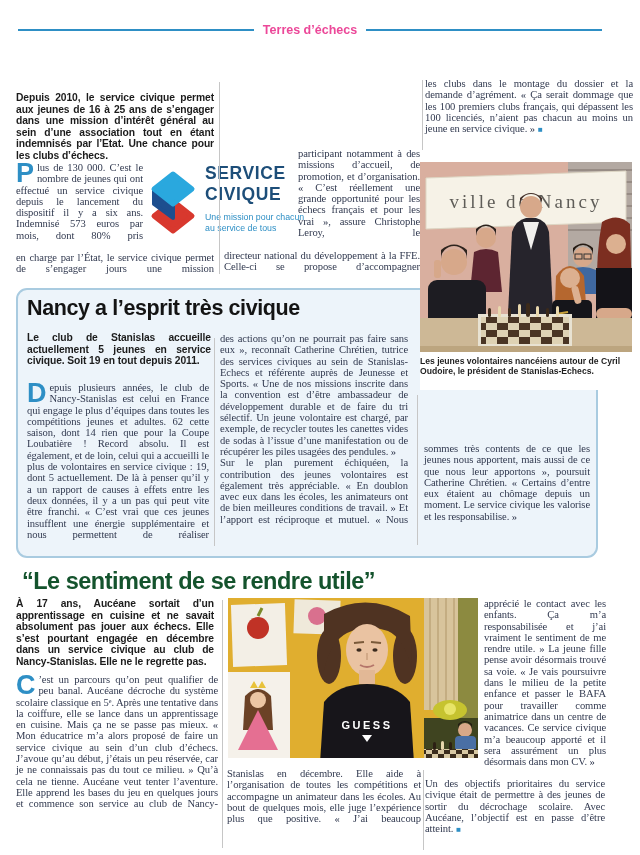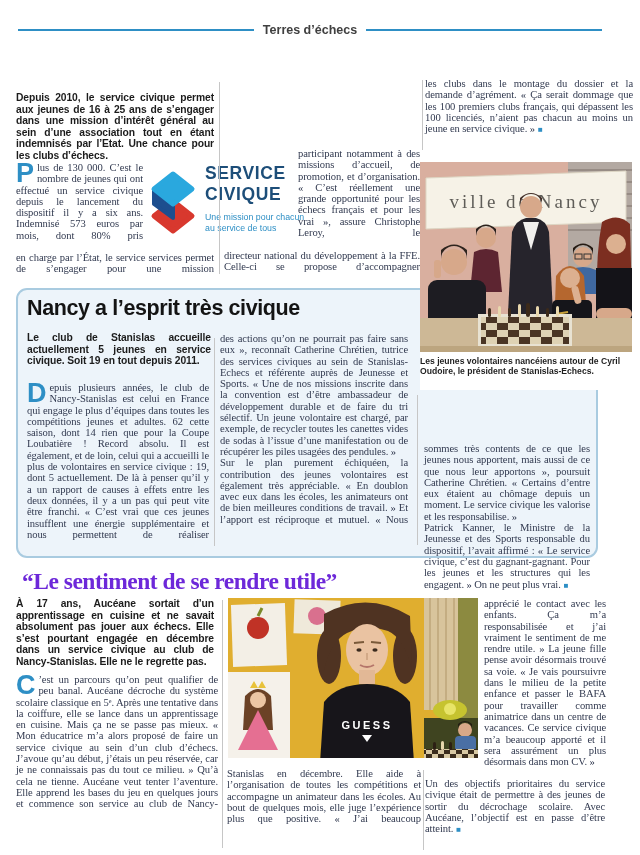--- a/index.html
+++ b/index.html
@@ -2,21 +2,21 @@
 <html><head>
 <meta charset="utf-8">
 <style>
   html,body{margin:0;padding:0;background:#ffffff;}
   .page{position:relative;width:640px;height:855px;background:#ffffff;overflow:hidden;
         font-family:"Liberation Serif",serif;color:#323a50;}
   .abs{position:absolute;}
   
   .kicker-row{display:flex;align-items:center;gap:9px;}
   .rule{flex:1;height:2px;background:#2e8fc5;}
-  .kicker{font-family:"Liberation Sans",sans-serif;font-weight:bold;font-size:12.5px;color:#404040;white-space:nowrap;}
+  .kicker{font-family:"Liberation Sans",sans-serif;font-weight:bold;font-size:12.5px;color:#ec4899;white-space:nowrap;}
   .headline{font-family:"Liberation Sans",sans-serif;font-weight:bold;color:#121212;
             font-size:26px;letter-spacing:-0.6px;line-height:26px;}
   
   .lead{font-family:"Liberation Sans",sans-serif;font-weight:bold;font-size:10.3px;line-height:11.6px;
         color:#1c1c1c;text-align:justify;letter-spacing:-0.1px;}
   .body{font-size:10.6px;line-height:11.3px;text-align:justify;letter-spacing:-0.1px;}
   .body p{margin:0;}
   .cont{text-align-last:justify;}
   .dc{float:left;font-family:"Liberation Sans",sans-serif;font-weight:bold;color:#2e8fc5;
       font-size:27px;line-height:21px;margin:1px 3px 0 0;}
@@ -24,21 +24,21 @@
   .divider{width:1px;background:#c6c6c6;}
   .caption{font-family:"Liberation Sans",sans-serif;font-weight:bold;font-size:8.6px;line-height:10.2px;color:#1e1e1e;}
   
   .logo-word{font-family:"Liberation Sans",sans-serif;font-weight:bold;color:#1d4e79;
              font-size:17.5px;line-height:19px;letter-spacing:0.6px;}
   .logo-tag{font-family:"Liberation Sans",sans-serif;color:#2e8fc5;font-size:8.8px;line-height:10.6px;}
   
   .nbox{border:2px solid #a9cbe0;background:#edf4fa;border-radius:11px;}
   .box-title{font-family:Liberation Sans, sans-serif;font-weight:bold;color:#141414;
              font-size:21.5px;letter-spacing:-0.4px;}
-  .a2-title{font-family:Liberation Serif, serif;font-weight:bold;color:#6d28d9;
+  .a2-title{font-family:Liberation Sans, sans-serif;font-weight:bold;color:#14532d;
             font-size:23.5px;letter-spacing:-0.5px;}
   .photo-frame{overflow:hidden;background:#d9af9f;}
   .capbg{background:#ffffff;}
 </style>
 </head>
 <body>
 
 <div class="page">
 
   <div class="abs kicker-row" style="left:18px;top:22px;width:584px;height:16px;">
@@ -46,21 +46,21 @@
     <div class="kicker">Terres d’échecs</div>
     <div class="rule"></div>
   </div>
 
 
   <div class="abs lead" style="left:16px;top:92px;width:198px;">Depuis 2010, le service civique permet aux jeunes de 16 à 25 ans de s’engager dans une mission d’intérêt général au sein d’une association tout en étant indemnisés par l’Etat. Une chance pour les clubs d’échecs.</div>
 
   <div class="abs body cont" style="left:16px;top:162px;width:127px;">
     <span class="dc">P</span><span>lus de 130 000. C’est le nombre de jeunes qui ont effectué un service civique depuis le lancement du dispositif il y a six ans. Indemnisé 573 euros par mois, dont 80% pris</span>
   </div>
-  <div class="abs body cont" style="left:16px;top:252px;width:198px;">en charge par l’État, le service services permet de s’engager pour une mission</div>
+  <div class="abs body cont" style="left:16px;top:252px;width:198px;">en charge par l’État, le service civique permet de s’engager jours une mission</div>
 
   <div class="abs" style="left:148px;top:164px;width:176px;height:92px;">
     <svg class="abs" style="left:0;top:4px;" width="50" height="74" viewBox="0 0 50 74">
       <path d="M6,48 L25,33 L44,48 L25,63 Z" fill="#d8382e" stroke="#d8382e" stroke-width="5" stroke-linejoin="round"></path>
       <path d="M6,22 L25,36 L25,50 L6,36 Z" fill="#1d4e8f" stroke="#1d4e8f" stroke-width="4" stroke-linejoin="round"></path>
       <path d="M6,21 L25,6 L44,21 L25,36 Z" fill="#2aa8de" stroke="#2aa8de" stroke-width="5" stroke-linejoin="round"></path>
     </svg>
     <div class="abs logo-word" style="left:57px;top:0px;">SERVICE</div>
     <div class="abs logo-word" style="left:57px;top:21px;">CIVIQUE</div>
     <div class="abs logo-tag" style="left:57px;top:48px;">Une mission pour chacun</div>
@@ -82,21 +82,20 @@
   <div class="abs lead" style="left:27px;top:332px;width:184px;">Le club de Stanislas accueille actuellement 5 jeunes en service civique. Soit 19 en tout depuis 2011.</div>
   <div class="abs body cont" style="left:27px;top:382px;width:182px;">
     <span class="dc">D</span><span>epuis plusieurs années, le club de Nancy-Stanislas est celui en France qui engage le plus d’équipes dans toutes les compétitions jeunes et adultes. 62 cette saison, dont 14 rien que pour la Coupe Loubatière ! Record absolu. Il est également, et de loin, celui qui a accueilli le plus de volontaires en service civique : 19, dont 5 actuellement. De là à penser qu’il y a un rapport de causes à effets entre les deux données, il y a un pas qui peut vite être franchi. « C’est vrai que ces jeunes insufflent une énergie supplémentaire et nous permettent de réaliser</span>
   </div>
   <div class="abs body" style="left:220px;top:333px;width:188px;">
     <p>des actions qu’on ne pourrait pas faire sans eux », reconnaît Catherine Chrétien, tutrice des services civiques au sein de Stanislas-Echecs et référente auprès de Jeunesse et Sports. « Une de nos missions inscrite dans la convention est d’être ambassadeur de développement durable et de faire du tri sélectif. Un jeune volontaire est chargé, par exemple, de recycler toutes les canettes vides de sodas à l’issue d’une manifestation ou de récupérer les piles usagées des pendules. »</p>
     <p class="cont">Sur le plan purement échiquéen, la contribution des jeunes volontaires est également très appréciable. « En doublon avec eux dans les écoles, les animateurs ont de bien meilleures conditions de travail. » Et l’apport est réciproque et mutuel. « Nous</p>
   </div>
   <div class="abs body" style="left:424px;top:399px;width:166px;margin-top:44px;">
     <p>sommes très contents de ce que les jeunes nous apportent, mais aussi de ce que nous leur apportons », poursuit Catherine Chrétien. « Certains d’entre eux étaient au chômage depuis un moment. Le service civique les valorise et les responsabilise. »</p>
-    <p><span>Patrick Kanner, le Ministre de la Jeunesse et des Sports responsable du dispositif, l’avait affirmé : « Le service civique, c’est du gagnant-gagnant. Pour les jeunes et les structures qui les engagent. » On ne peut plus vrai.</span><span class="em">■</span></p>
   </div>
   <div class="abs divider" style="left:214px;top:338px;height:208px;"></div>
   <div class="abs divider" style="left:417px;top:395px;height:150px;"></div>
 
   <div class="abs photo-frame" style="left:420px;top:162px;width:212px;height:190px;">
     <svg width="212" height="190" viewBox="0 0 212 190">
       <rect x="0" y="0" width="212" height="190" fill="#d9af9f"></rect>
       <rect x="148" y="0" width="64" height="118" fill="#b3a9a2"></rect>
       <g stroke="#978c85" stroke-width="2">
         <line x1="148" y1="8" x2="212" y2="8"></line>

